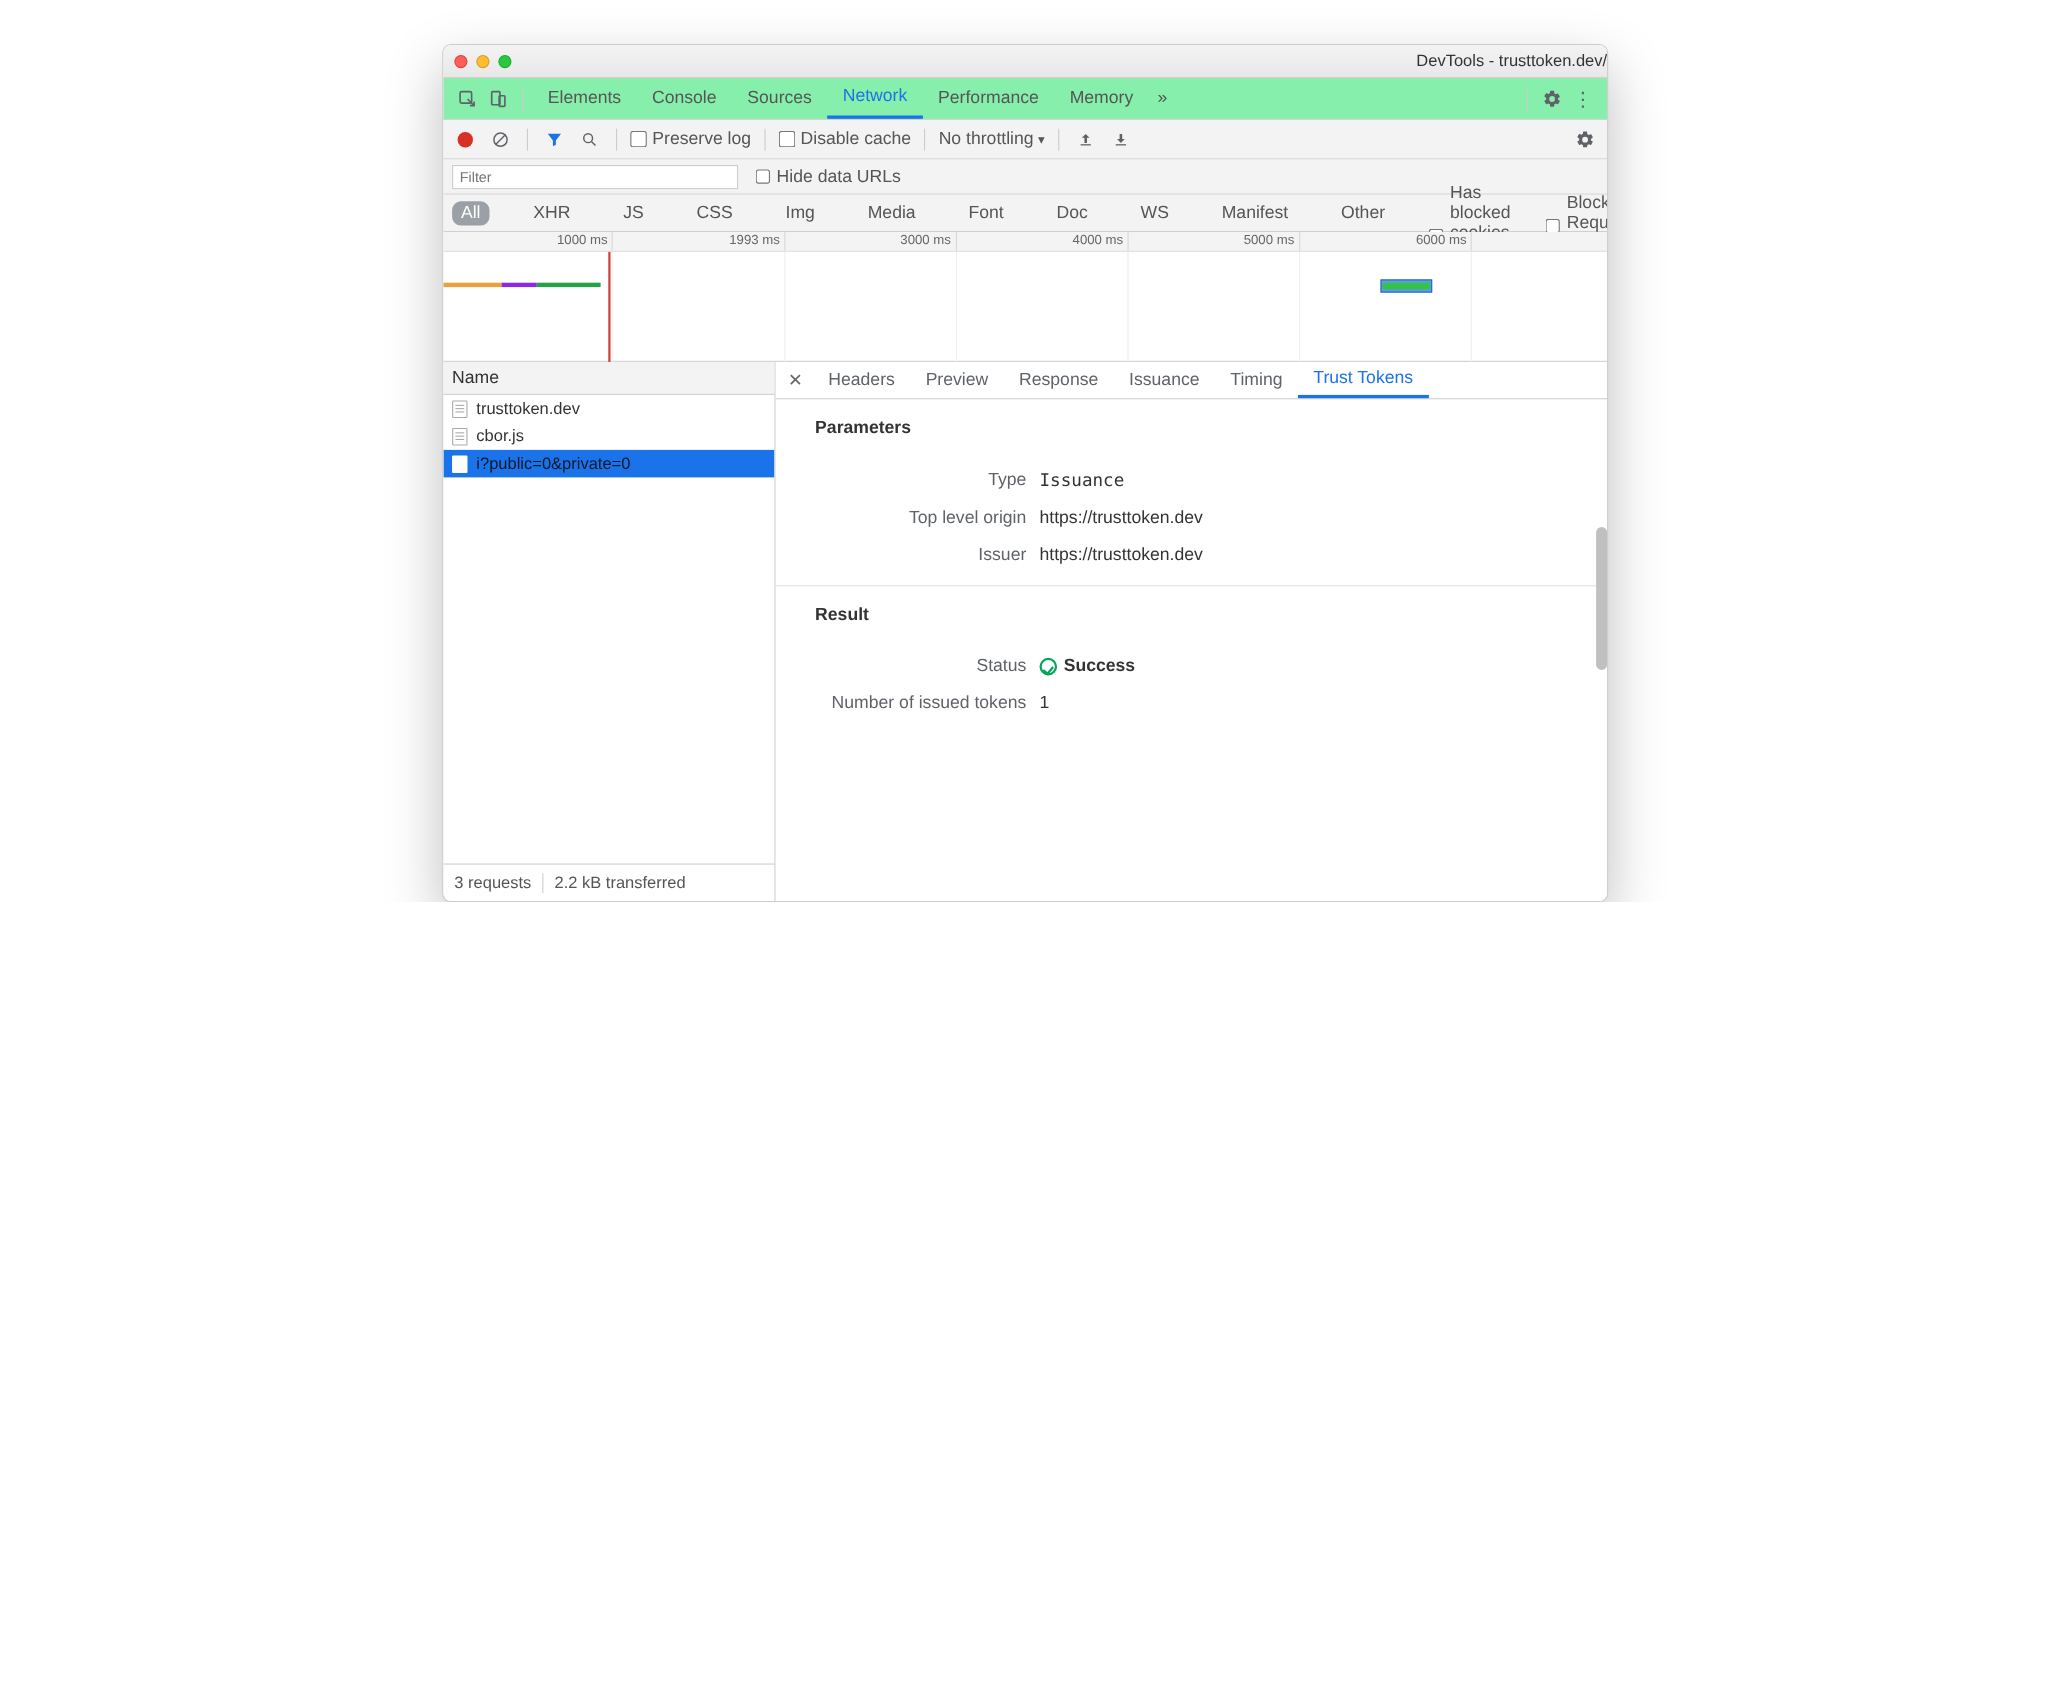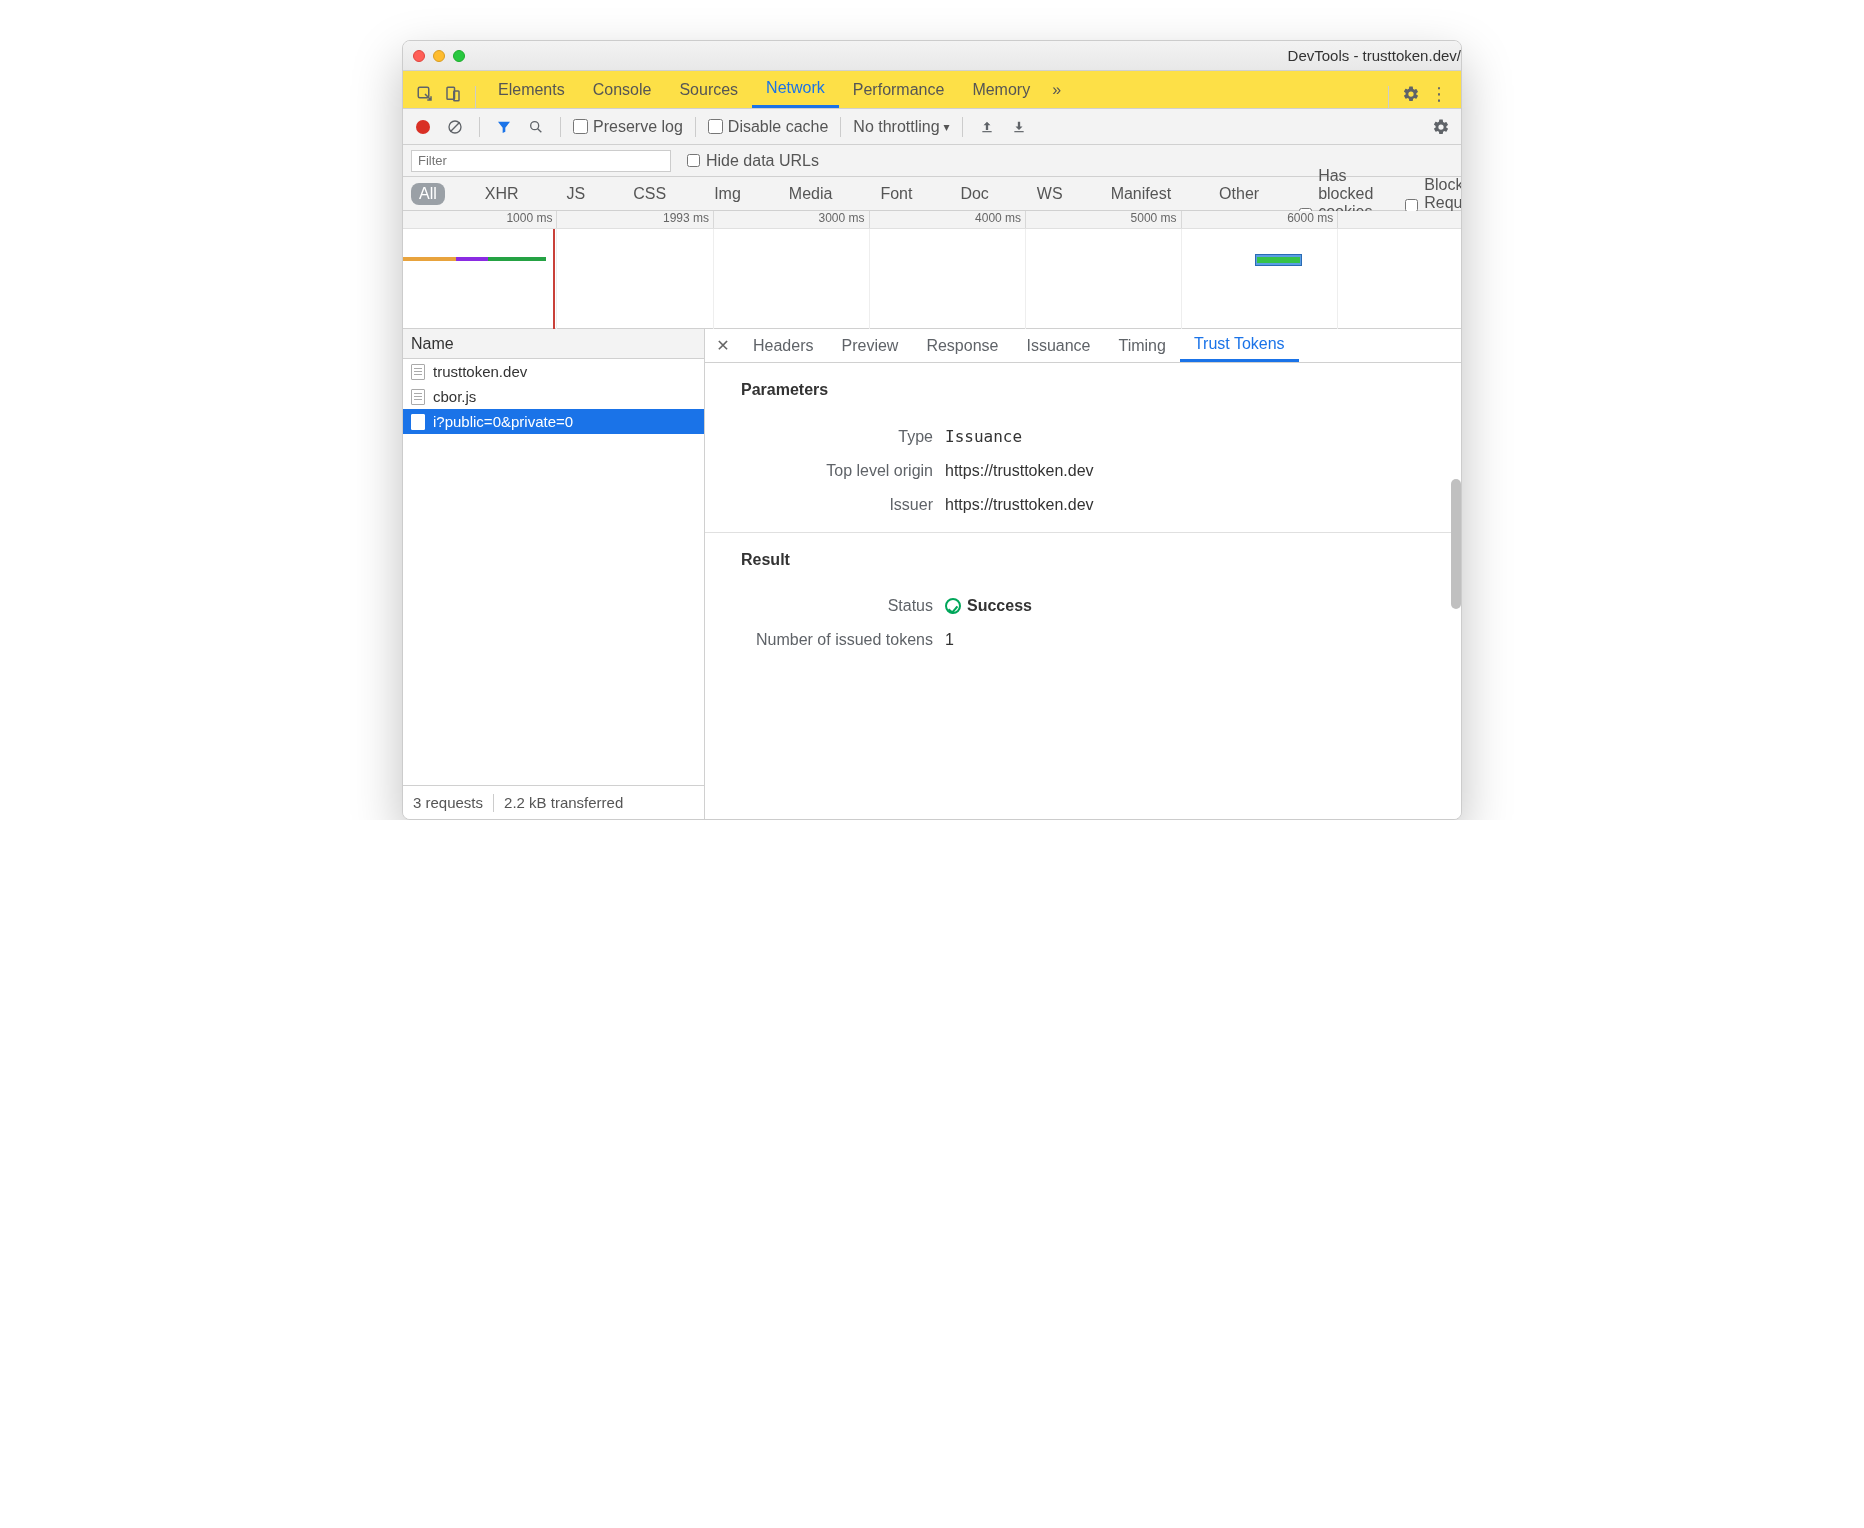--- a/index.html
+++ b/index.html
@@ -36,24 +36,24 @@
   .dot.yellow { background:#febc2e; border:1px solid #d89d22; }
   .dot.green { background:#28c840; border:1px solid #1dad2c; }
   .titlebar-title {
     position:absolute; left:0; right:0;
     text-align:right;
     font-size:15px; color:#333;
   }
   
   .tabs {
     display:flex;
-    align-items:flex-end;
+    align-items:center;
     height:38px;
     border-bottom:1px solid #d0d0d0;
-    background:#fde047;
+    background:#86efac;
     padding:0 8px;
     font-size:16px;
     color:#5f6368;
   }
   .tabs .icon-btn { width:28px; height:28px; display:flex; align-items:center; justify-content:center; color:#5f6368; cursor:pointer; }
   .tabs .tab { padding:0 14px; height:100%; display:flex; align-items:center; cursor:pointer; color:#555; }
   .tabs .tab.active { color:#1a73e8; border-bottom:3px solid #1a73e8; font-weight:400; }
   .spacer { flex:1; }
   
   .toolbar {
@@ -116,21 +116,21 @@
   
   .main {
     display:flex; height:490px; background:#fff;
   }
   .left {
     width:302px; border-right:1px solid #d0d0d0; display:flex; flex-direction:column;
   }
   .name-header { height:30px; display:flex; align-items:center; padding:0 8px; border-bottom:1px solid #d0d0d0; font-size:16px; color:#333; background:#f3f3f3;}
   .req-list { flex:1; overflow:auto; }
   .req-item { display:flex; align-items:center; height:25px; padding:0 8px; gap:8px; cursor:pointer; font-size:15px; }
-  .req-item.selected { background:#1a73e8; color:#ffffff; }
+  .req-item.selected { background:#1a73e8; color:#0f172a; }
   .file-icon { width:14px; height:16px; border:1px solid #aaa; border-radius:1px; background:#fff; position:relative; flex-shrink:0;}
   .file-icon::before, .file-icon::after { content:""; position:absolute; left:2px; right:2px; height:1px; background:#aaa; }
   .file-icon::before { top:3px; }
   .file-icon::after { top:6px; box-shadow: 0 3px 0 #aaa; }
   .file-icon.white { border-color:#fff; }
   .file-icon.white::before, .file-icon.white::after { background:#fff; box-shadow: 0 3px 0 #fff;}
   .footer { height:34px; border-top:1px solid #d0d0d0; display:flex; align-items:center; padding:0 10px; font-size:15px; color:#555;}
   .footer .vline { width:1px; height:18px; background:#ccc; margin:0 10px; }
   
   .right { flex:1; display:flex; flex-direction:column; overflow:auto; }

